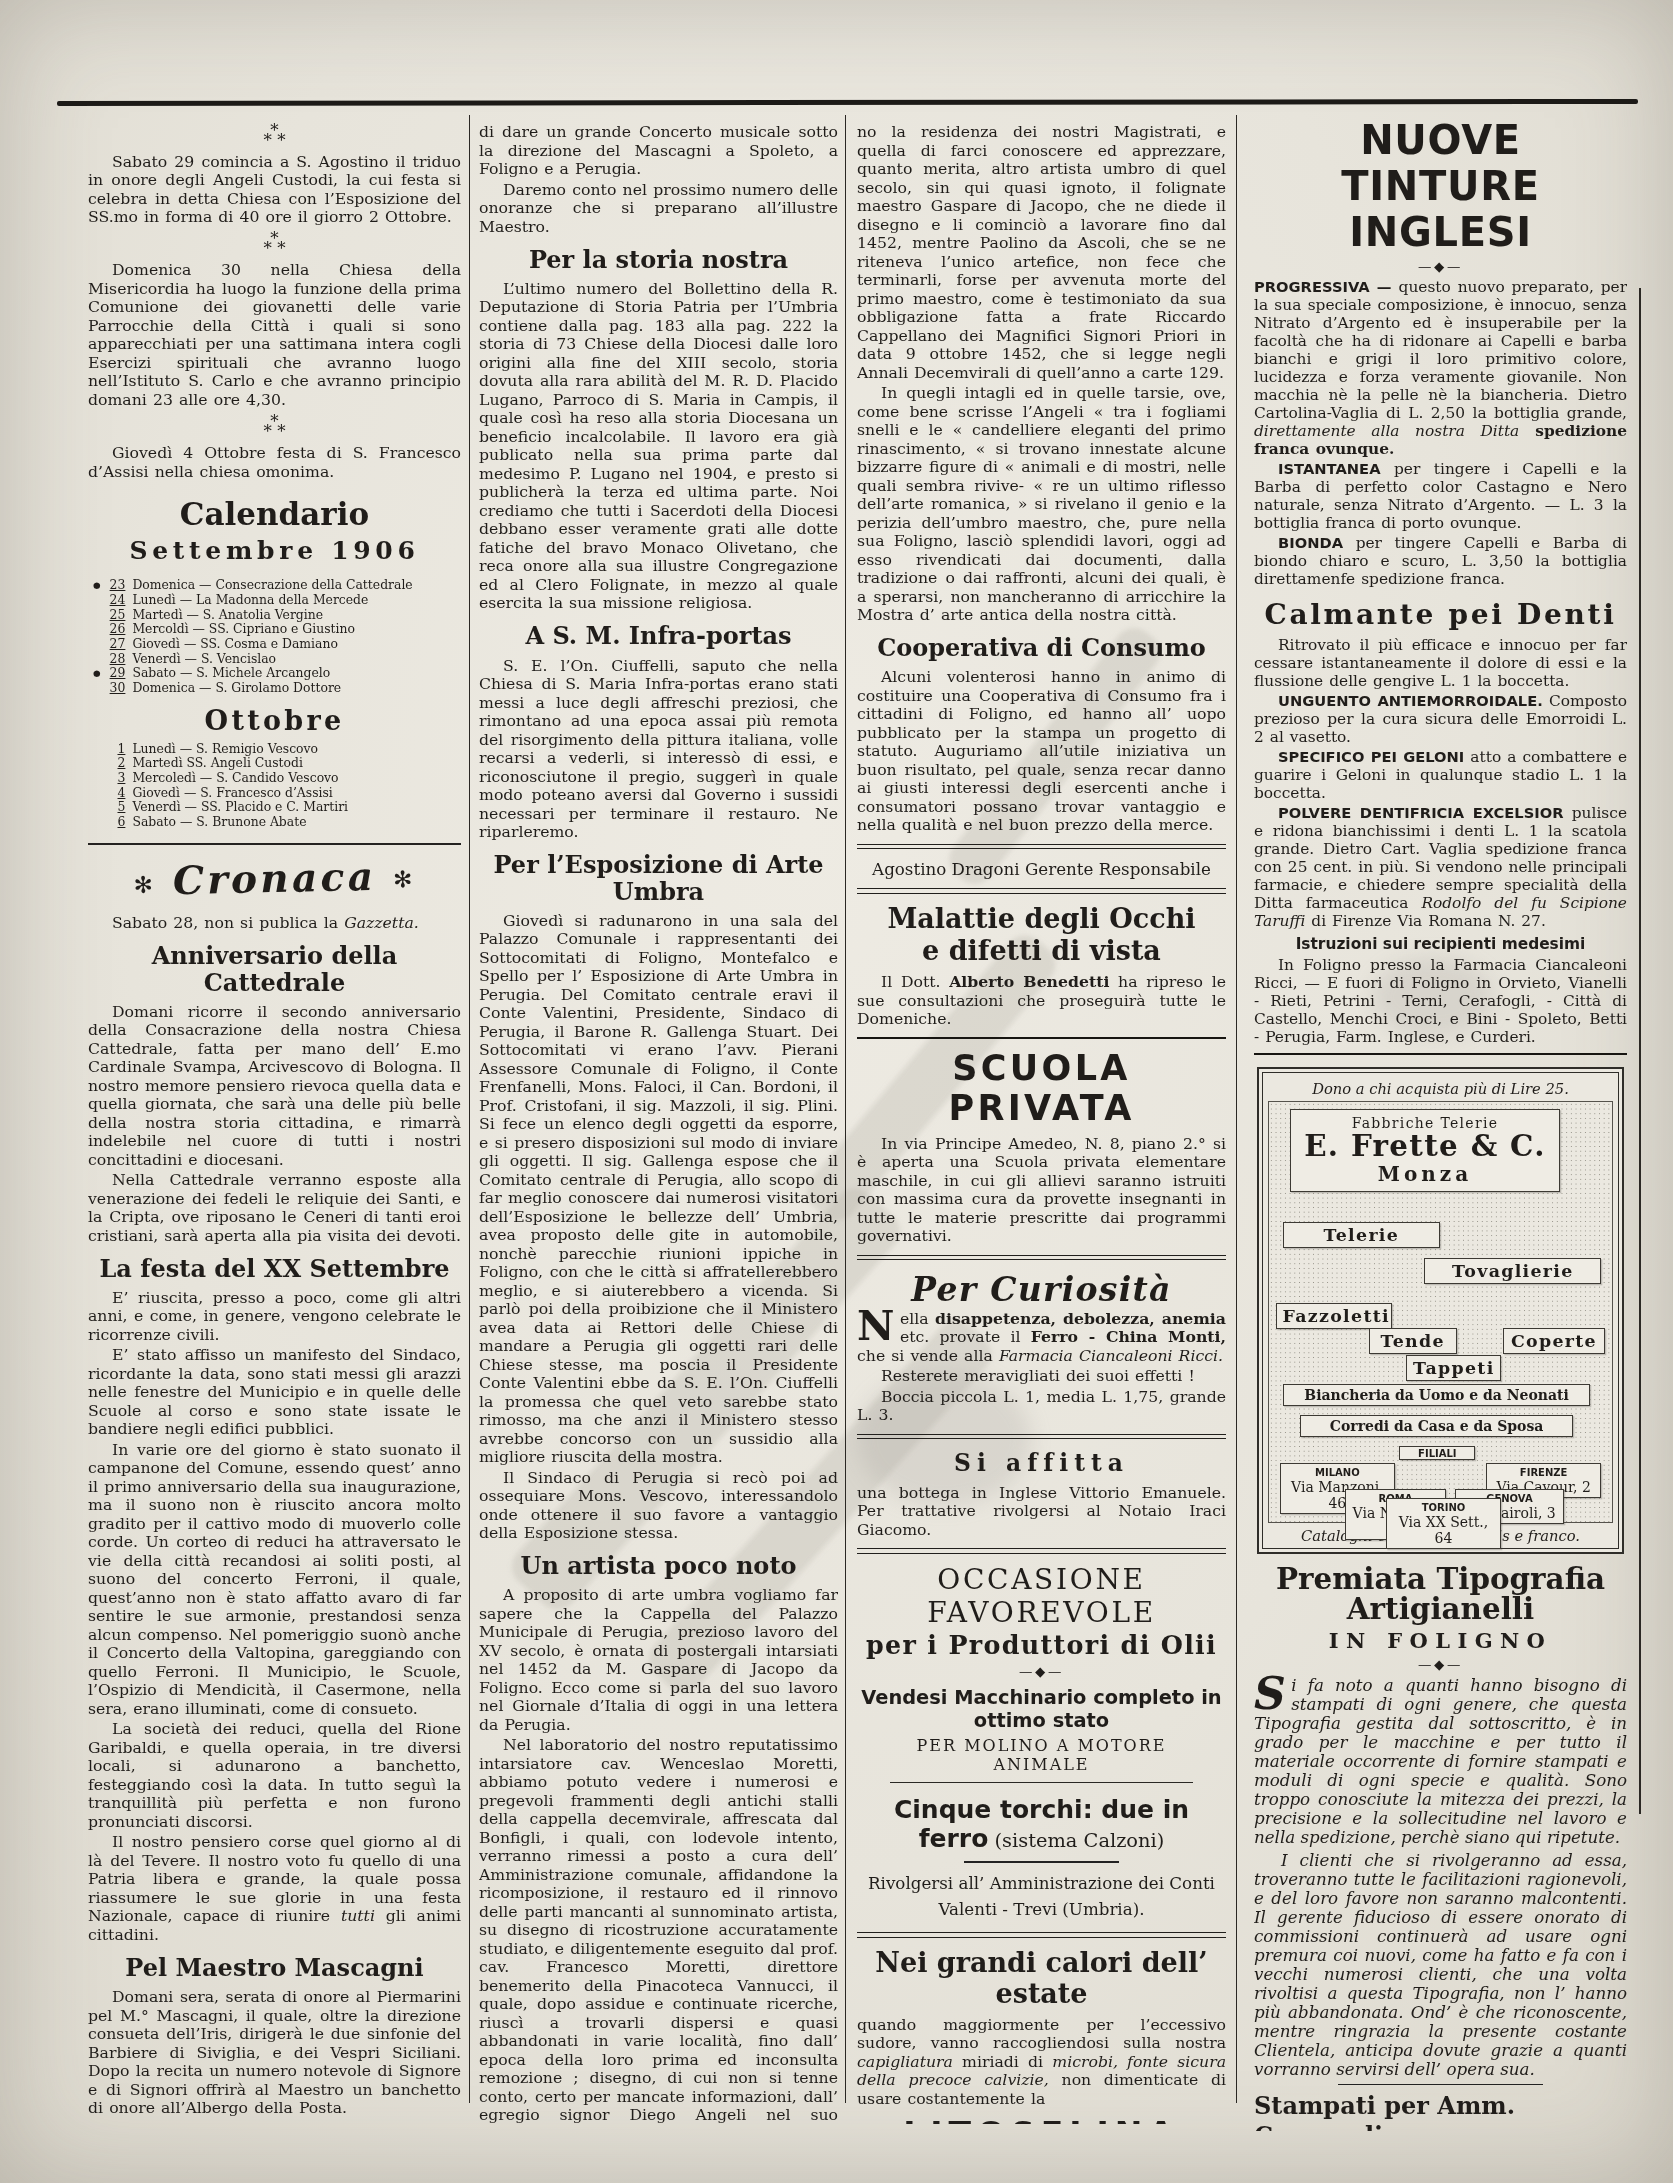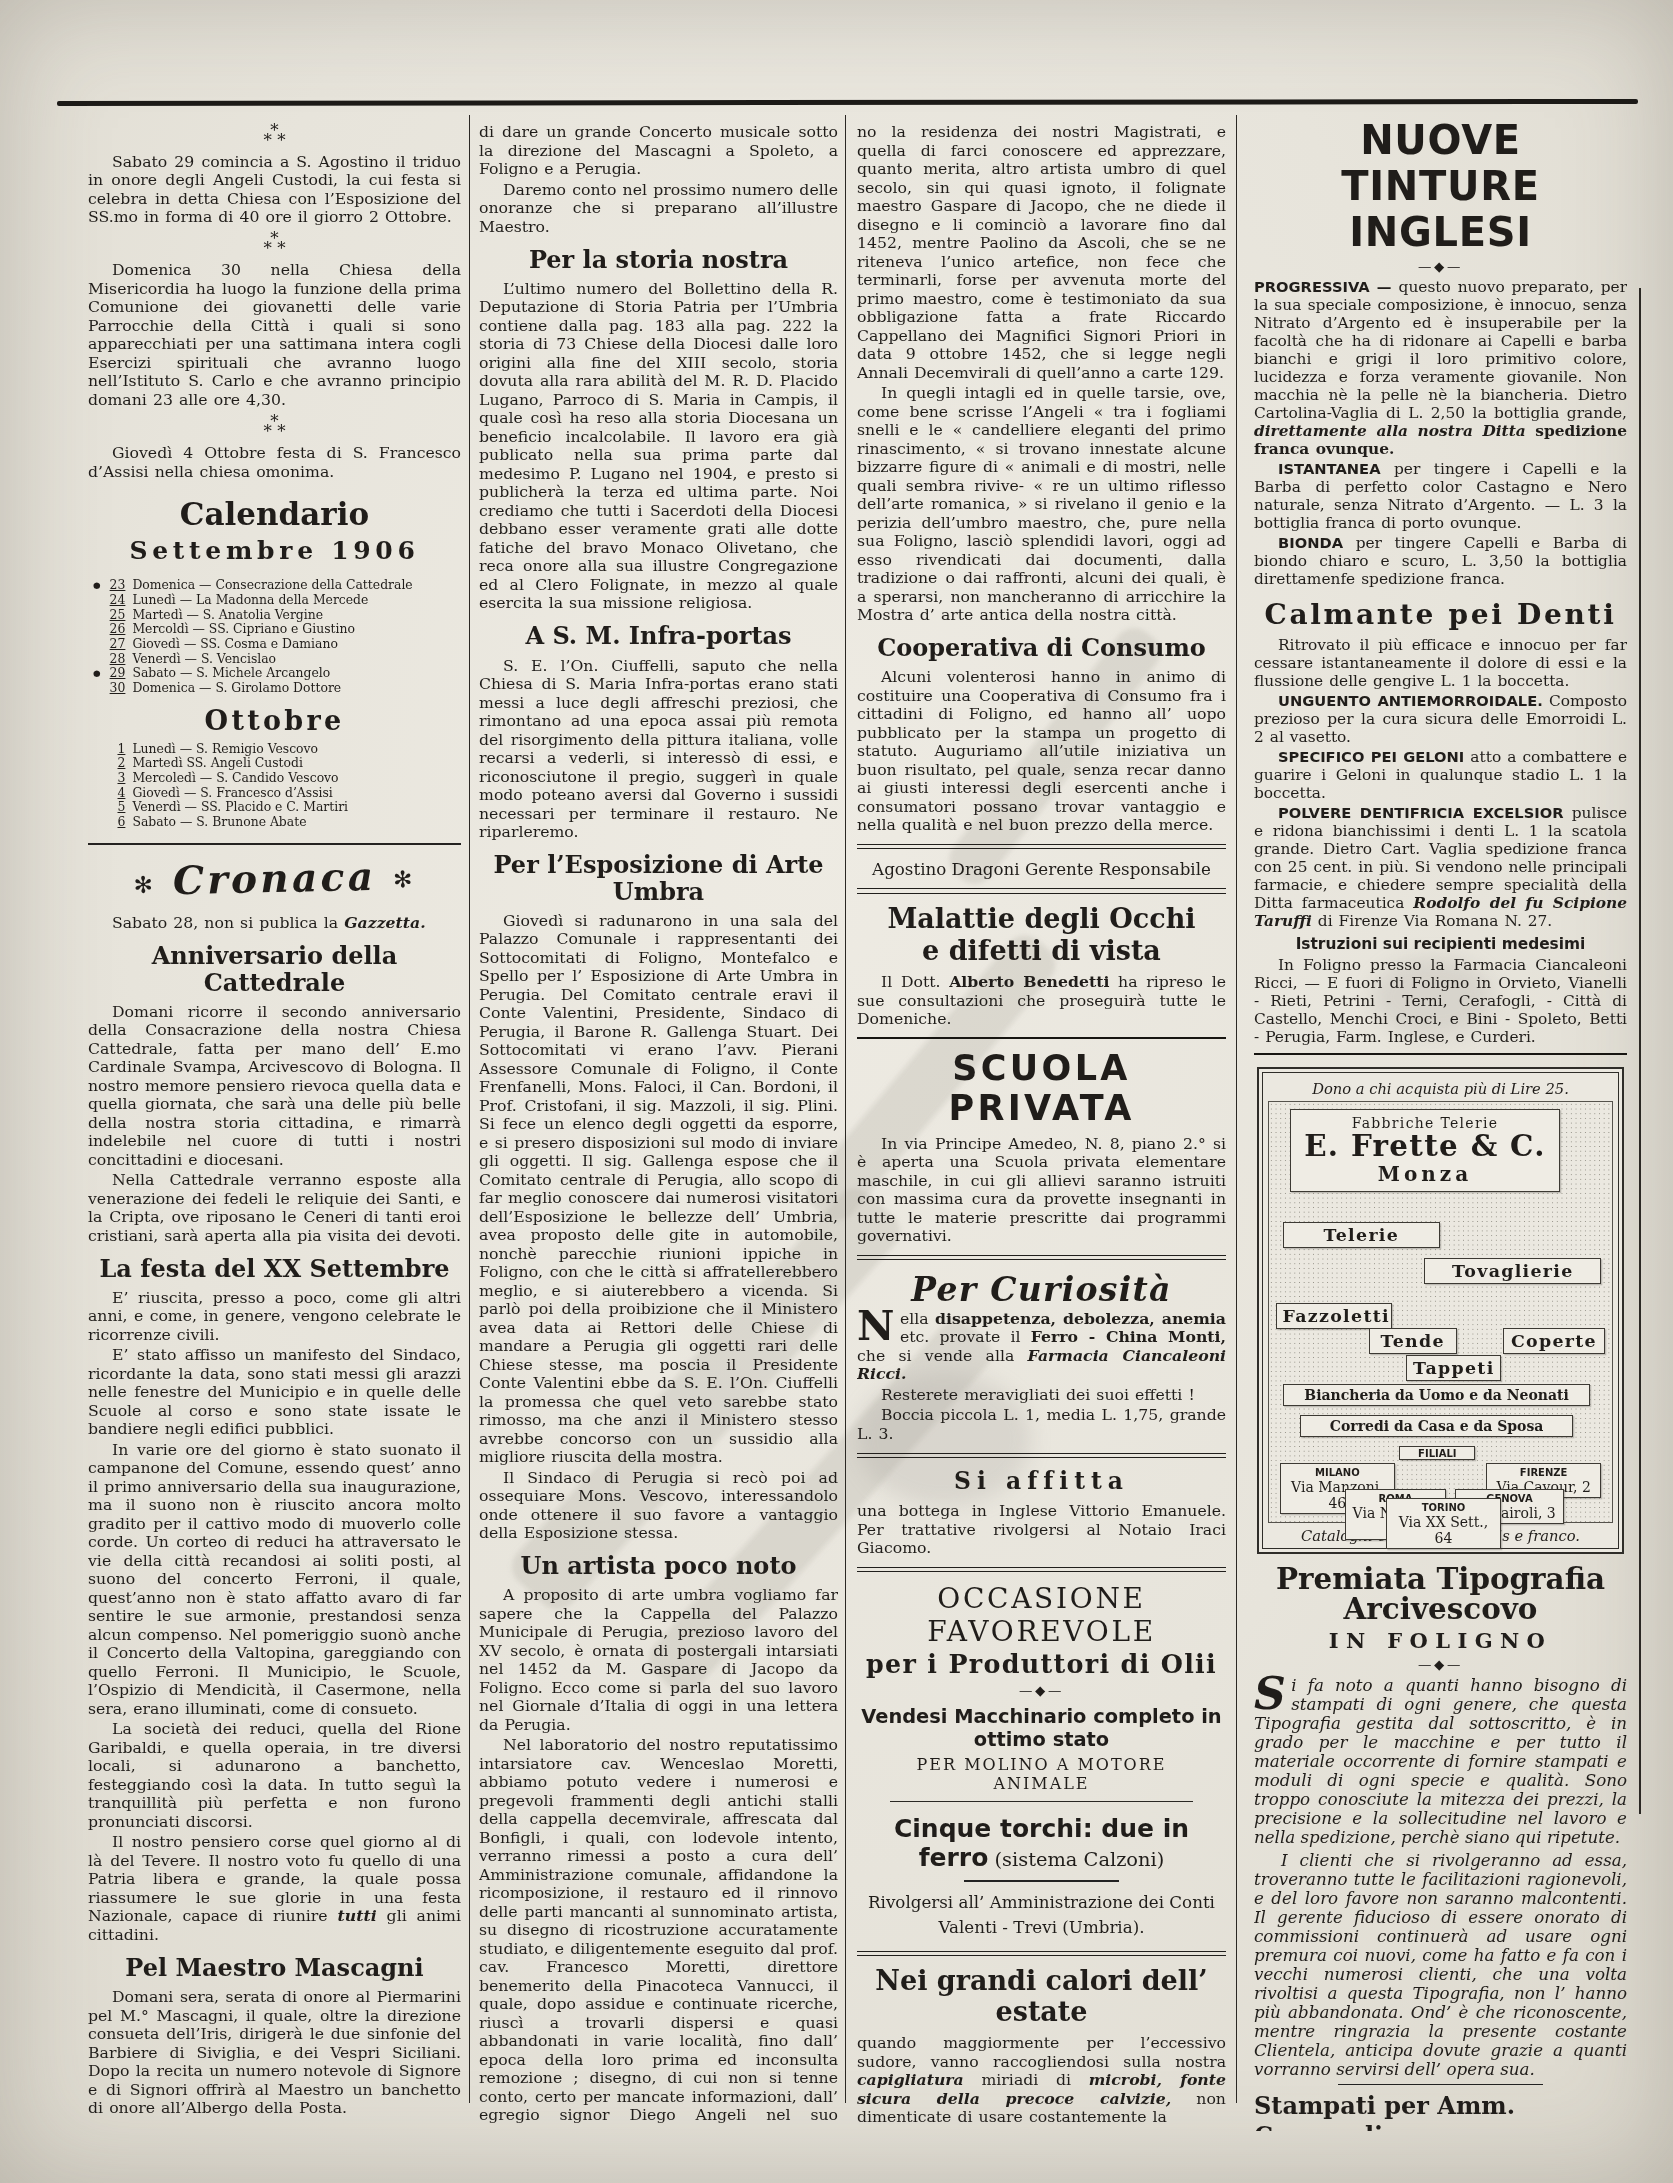--- a/index.html
+++ b/index.html
@@ -27,21 +27,21 @@
   .cal-title{font-size:31px;font-weight:bold;text-align:center;margin:14.7px 0 0;}
   .cal-sub{font-size:25px;font-weight:bold;text-align:center;letter-spacing:4.7px;margin:4px 0 13.4px;}
   .ott-title{font-size:27px;font-weight:bold;text-align:center;letter-spacing:3.3px;margin:9.4px 0 5.4px;}
   .calrow{display:flex;font-size:12.4px;line-height:14.7px;}
   .cm{width:17.4px;text-align:center;font-size:8.7px;line-height:14.7px;}
   .cd{width:20px;text-align:right;padding-right:7px;text-decoration:underline;}
   .ct{flex:1;}
   .hr1{border:none;border-top:2px solid #242220;margin:13.4px 0 9.4px;}
   .cronaca{text-align:center;font-style:italic;font-weight:bold;font-size:39px;letter-spacing:3.3px;margin:4px 0 13.4px;transform:rotate(-1.2deg);}
   .cronaca .orn-leaf{font-family:"DejaVu Sans","Liberation Sans",sans-serif;font-size:23px;vertical-align:middle;font-style:normal;}
-  .it{font-style:italic;font-weight:bold;}
+  .it{font-style:italic;}
   .b{font-weight:bold;}
   .lead{font-family:"DejaVu Sans","Liberation Sans",sans-serif;font-weight:bold;font-size:14.7px;}
   .drule{height:3.3px;border-top:1.3px solid #211f1c;border-bottom:1.3px solid #211f1c;margin:9.4px 0;}
   .thickrule{border:none;border-top:4px solid #171511;margin:10.7px 0;}
   .shortrule{width:42%;margin:8px auto;border:none;border-top:2px solid #222;}
   .gerline{text-align:center;font-size:16.7px;margin:2.7px 0;}
   .mal-h{font-size:27px;font-weight:bold;text-align:center;line-height:1.2;margin:6.7px 0 5.4px;}
   .scuola{font-family:"DejaVu Sans","Liberation Sans",sans-serif;font-weight:bold;font-size:35px;text-align:center;letter-spacing:3.3px;margin:9.4px 0 6.7px;}
   .cur-h{font-style:italic;font-weight:bold;font-size:33px;text-align:center;margin:8px 0 1px;letter-spacing:1.3px;}
   .drop{float:left;font-size:41px;line-height:33px;padding-right:5.4px;font-weight:bold;}
@@ -319,21 +319,21 @@
         <div class="frbox" style="left:3%;top:361px;width:30%;"><span class="fr-small">MILANO</span><br><span class="fr-addr">Via Manzoni, 46</span></div>
         <div class="frbox" style="right:3%;top:361px;width:30%;"><span class="fr-small">FIRENZE</span><br><span class="fr-addr">Via Cavour, 2</span></div>
         <div class="frbox" style="left:22%;top:387px;width:26%;"><span class="fr-small">ROMA</span><br><span class="fr-addr">Via Nazion., 84</span></div>
         <div class="frbox" style="right:14%;top:387px;width:28%;"><span class="fr-small">GENOVA</span><br><span class="fr-addr">Via Cairoli, 3</span></div>
         <div class="frbox" style="left:34%;top:396px;width:30%;"><span class="fr-small">TORINO</span><br><span class="fr-addr">Via XX Sett., 64</span></div>
       </div>
       <div class="fr-foot">Cataloghi e Campioni gratis e franco.</div>
     </div>
   </div>
 
-  <div class="tip-h1">Premiata Tipografia Arcivescovo</div>
+  <div class="tip-h1">Premiata Tipografia Artigianelli</div>
   <div class="tip-h2">IN FOLIGNO</div>
   <div class="orn">—◆—</div>
 
   <p class="tip-p nodent" style="text-indent:0;"><span class="tip-drop">S</span><span>i </span><span>fa noto a quanti hanno bisogno di stampati di ogni genere, che questa Tipografia gestita dal sottoscritto, è in grado per le macchine e per tutto il materiale occorrente di fornire stampati e moduli di ogni specie e qualità. Sono troppo conosciute la mitezza dei prezzi, la precisione e la sollecitudine nel lavoro e nella spedizione, perchè siano qui ripetute.</span></p>
   <p class="tip-p">I clienti che si rivolgeranno ad essa, troveranno tutte le facilitazioni ragionevoli, e del loro favore non saranno malcontenti. Il gerente fiducioso di essere onorato di commissioni continuerà ad usare ogni premura coi nuovi, come ha fatto e fa con i vecchi numerosi clienti, che una volta rivoltisi a questa Tipografia, non l’ hanno più abbandonata. Ond’ è che riconoscente, mentre ringrazia la presente costante Clientela, anticipa dovute grazie a quanti vorranno servirsi dell’ opera sua.</p>
 
   <div class="shortrule" style="width:55%;border-top-width:1.3px;margin:5.4px auto;"></div>
 
   <div class="stamp">Stampati per Amm. Comunali.</div>
 

